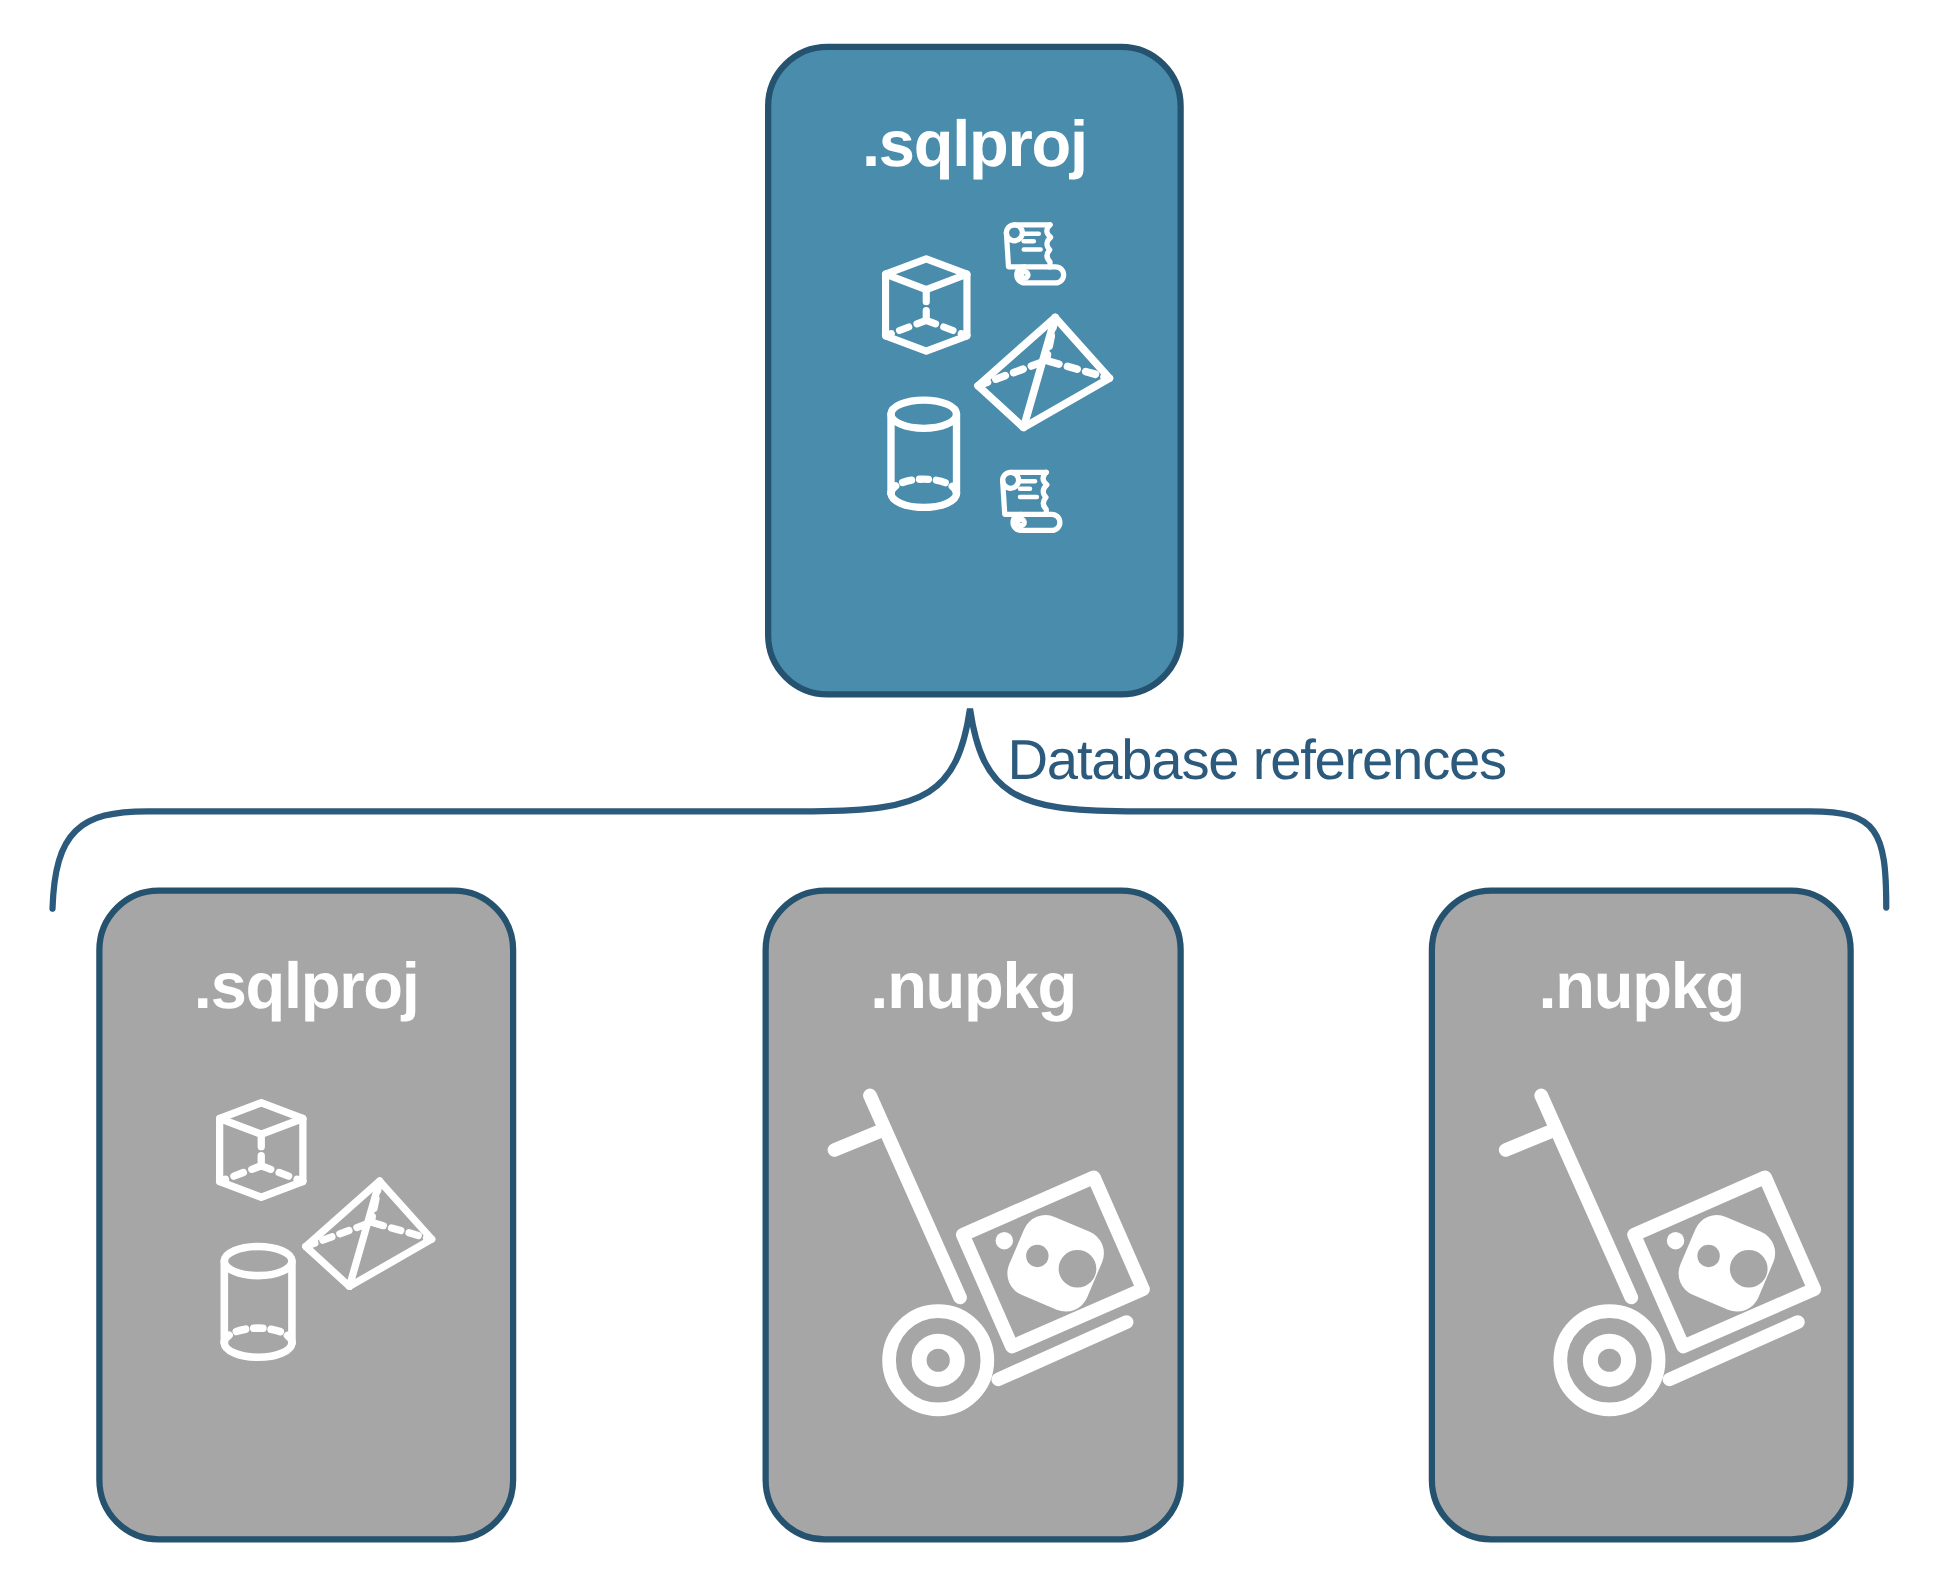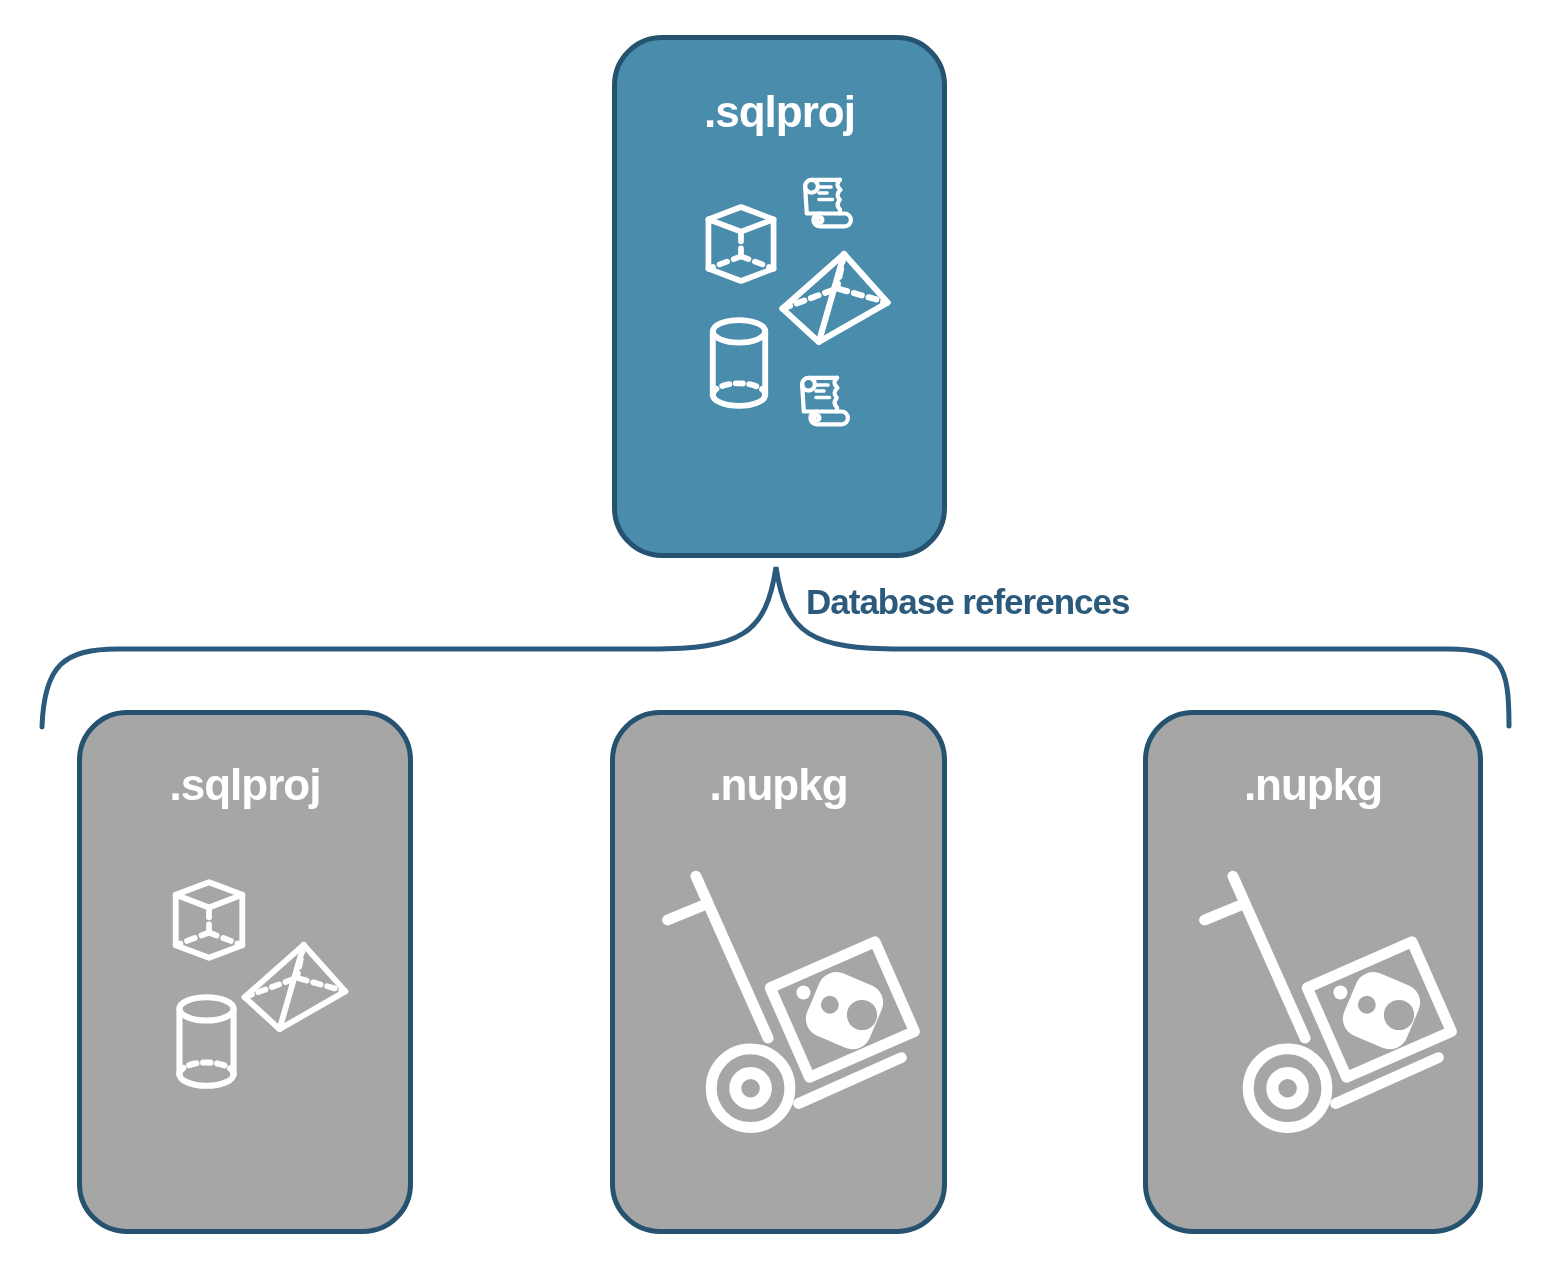--- a/index.html
+++ b/index.html
@@ -15,34 +15,34 @@
     border-radius:50px;
   }
   .node--root { left:612px; top:35px; width:335px; height:523px; background:var(--root-fill,#4A8CAC); }
   .node--child { top:710px; width:336px; height:524px; background:var(--child-fill,#A6A6A6); }
   .node--child.pos-0 { left:77px; }
   .node--child.pos-1 { left:610px; width:337px; }
   .node--child.pos-2 { left:1143px; width:340px; }
   .node-label {
     position:absolute; left:0; right:0; top:46px;
     text-align:center; color:var(--label-text,#fff);
-    font-weight:bold; font-size:44px; letter-spacing:-1px;
+    font-weight:bold; font-size:52px; letter-spacing:-1px;
     line-height:1.1; white-space:nowrap;
   }
   .node--root .node-label { top:48px; }
   .icon { position:absolute; display:block; }
   .icon svg { display:block; width:100%; height:100%; }
   .stk { stroke:var(--icon-stroke,#fff); fill:none; stroke-linecap:round; stroke-linejoin:round; }
   .fil { fill:var(--icon-stroke,#fff); stroke:none; }
   .knock { fill:var(--child-fill,#A6A6A6); stroke:none; }
   .connector-svg { position:absolute; left:0; top:555px; width:1566px; height:200px; }
   .connector-svg path { stroke:var(--connector-line,#2B5A7C); stroke-width:5; fill:none; stroke-linecap:round; }
   .connector-label {
     position:absolute; left:806px; top:582px;
-    font-size:35px; font-weight:bold; letter-spacing:-1px;
+    font-size:45px; font-weight:normal; letter-spacing:-1px;
     color:var(--connector-text,#2B5A7C); white-space:nowrap;
   }
 </style>
 </head>
 <body>
 
 <div class="canvas">
 
   <div class="node node--root">
     <div class="node-label">.sqlproj</div>

